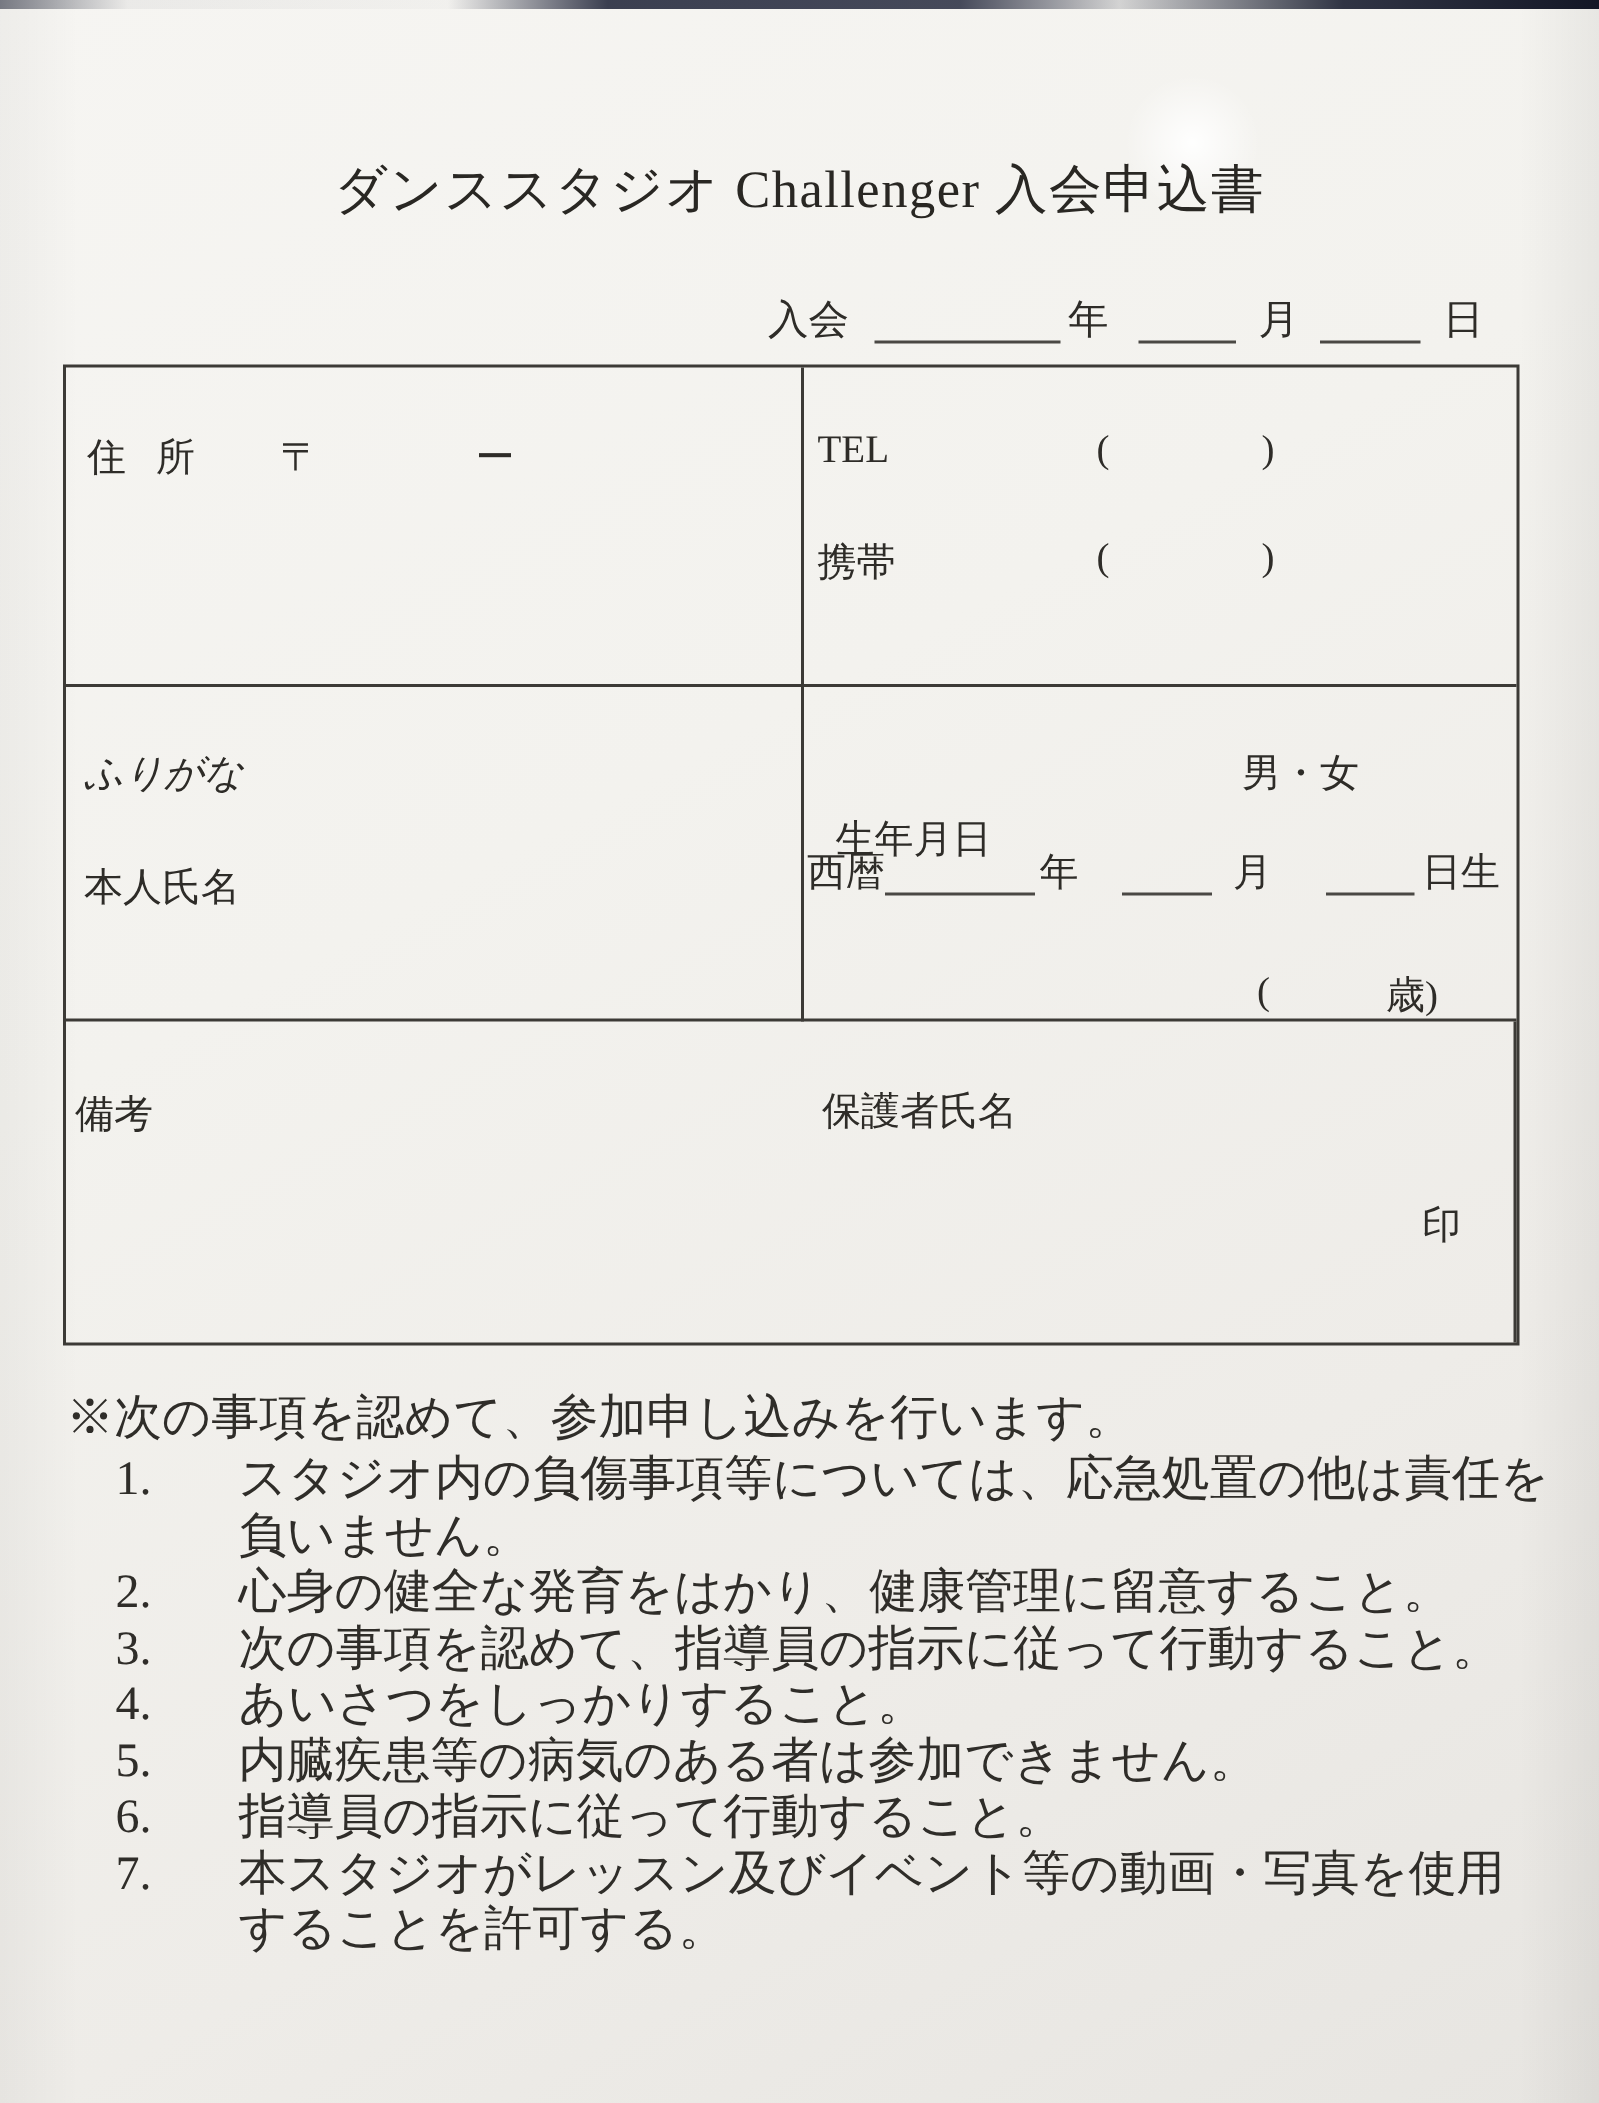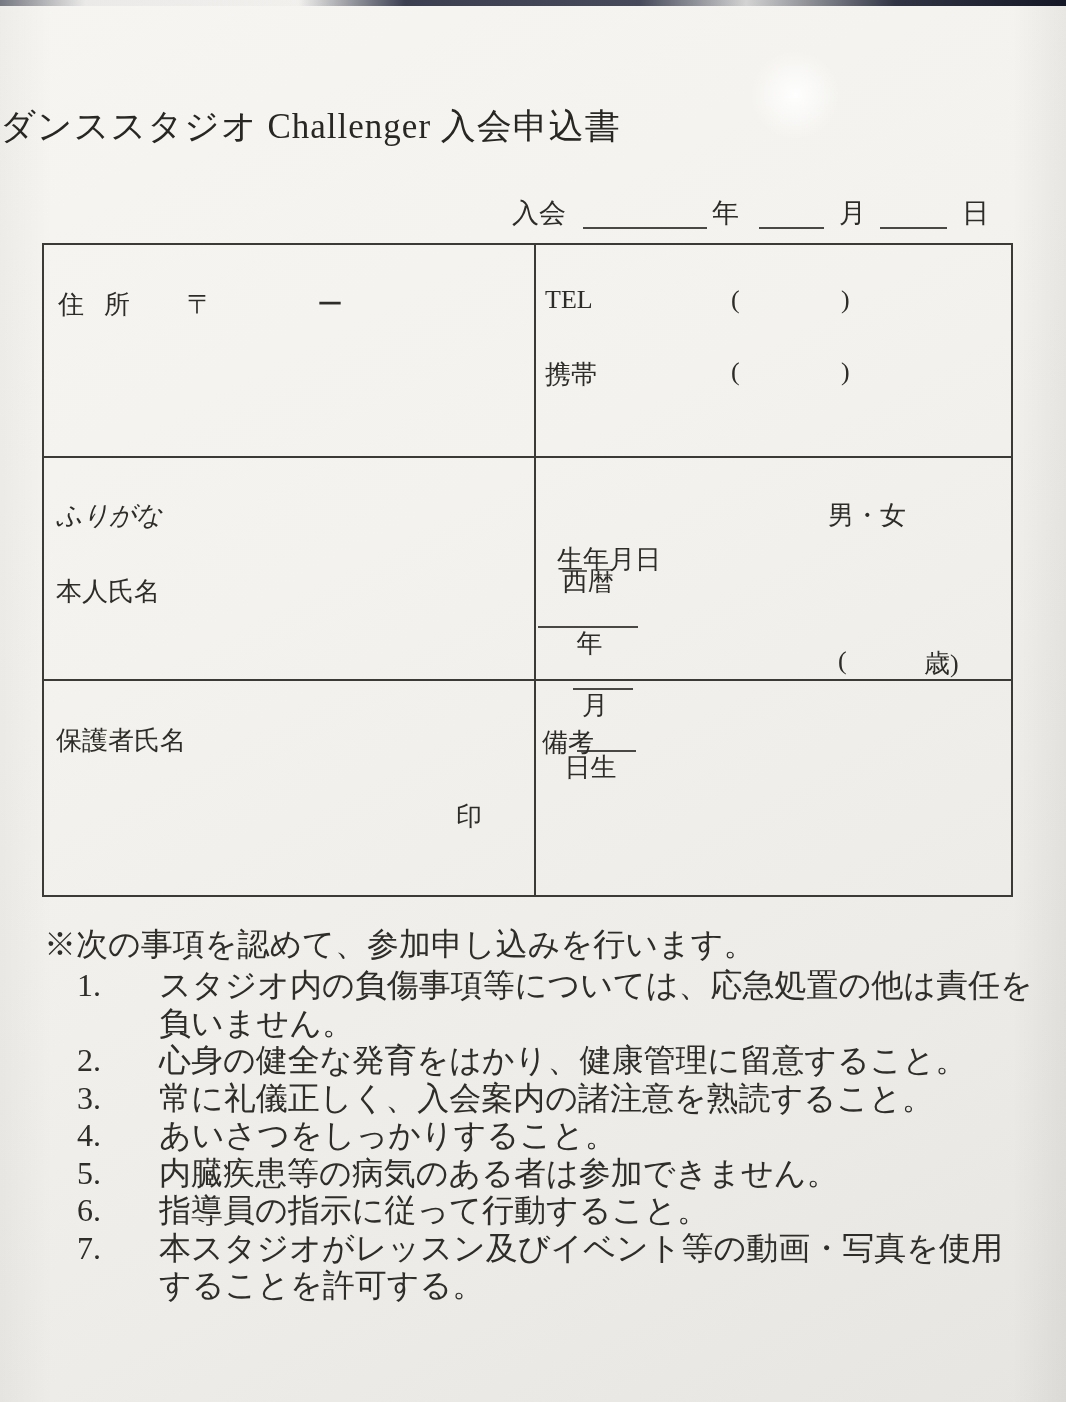--- a/index.html
+++ b/index.html
@@ -15,21 +15,21 @@
   }
   .top-edge {
     position:absolute; top:0; left:0; right:0; height:6px;
     background:linear-gradient(90deg,
       rgba(20,25,44,0.55) 0%, rgba(20,25,44,0.05) 8%, rgba(20,25,44,0.02) 28%,
       rgba(26,31,52,0.85) 38%, rgba(26,31,52,0.8) 60%, rgba(20,25,44,0.15) 70%,
       rgba(14,19,38,0.85) 84%, rgba(8,12,28,0.95) 100%);
   }
   .title {
     position:absolute; top:103px; left:0; width:100%; margin:0;
-    text-align:left; font-size:35px; font-weight:500; letter-spacing:1px;
+    text-align:center; font-size:35px; font-weight:500; letter-spacing:1px;
     color:#292723;
   }
   .date-line {
     position:absolute; top:198px; left:512px;
     display:flex; align-items:flex-end; font-size:27px; line-height:31px;
     white-space:nowrap;
     justify-content:space-between;
   }
   .ul { display:inline-block; border-bottom:2px solid #4a4844; height:29px; }
   .dl-u1 { width:124px; margin-left:17px; }
@@ -63,21 +63,21 @@
   .mob-po    { left:195px; top:112px; }
   .mob-pc    { left:305px; top:112px; }
 
   .furigana-label { left:12px; top:40px;font-style:italic; }
   .name-label     { left:12px; top:116px; }
 
   .birth-label  { left:21px;   top:40px;margin-top:44px; }
   .gender-label { left:292px; top:40px; }
   .birth-line {
     position:absolute; left:2px; top:108px;
-    display:flex; align-items:center; line-height:31px; white-space:nowrap;flex-direction:column;
+    display:flex; align-items:flex-start; line-height:31px; white-space:nowrap;
   }
   .bl-u1 { width:100px; }
   .bl-y  { margin-left:3px; }
   .bl-u2 { width:60px; margin-left:29px; }
   .bl-m  { margin-left:14px; }
   .bl-u3 { width:59px; margin-left:36px; }
   .bl-d  { margin-left:5px; }
   .age-po { left:302px; top:188px; }
   .age-sx { left:388px; top:188px; }
 
@@ -141,45 +141,45 @@
         <span class="bl-y">年</span>
         <span class="ul bl-u2"></span>
         <span class="bl-m">月</span>
         <span class="ul bl-u3"></span>
         <span class="bl-d">日生</span>
       </div>
       <span class="abs age-po">(</span>
       <span class="abs age-sx">歳)</span>
     </div>
 
+    <div class="cell">
+      <span class="abs remarks-label">備考</span>
+    </div>
+
     <div class="cell br">
       <span class="abs guardian-label">保護者氏名</span>
       <span class="abs seal-label">印</span>
-    </div>
-
-    <div class="cell">
-      <span class="abs remarks-label">備考</span>
     </div>
 
   </div>
 
   <div class="notes">
     <div class="notes-intro">※次の事項を認めて、参加申し込みを行います。</div>
 
     <div class="note-item">
       <span class="num">1.</span>
       <span class="text">スタジオ内の負傷事項等については、応急処置の他は責任を負いません。</span>
     </div>
     <div class="note-item">
       <span class="num">2.</span>
       <span class="text">心身の健全な発育をはかり、健康管理に留意すること。</span>
     </div>
     <div class="note-item">
       <span class="num">3.</span>
-      <span class="text">常に礼儀正しく、入会案内の諸注意を熟読すること。</span>
+      <span class="text">次の事項を認めて、指導員の指示に従って行動すること。</span>
     </div>
     <div class="note-item">
       <span class="num">4.</span>
       <span class="text">あいさつをしっかりすること。</span>
     </div>
     <div class="note-item">
       <span class="num">5.</span>
       <span class="text">内臓疾患等の病気のある者は参加できません。</span>
     </div>
     <div class="note-item">

